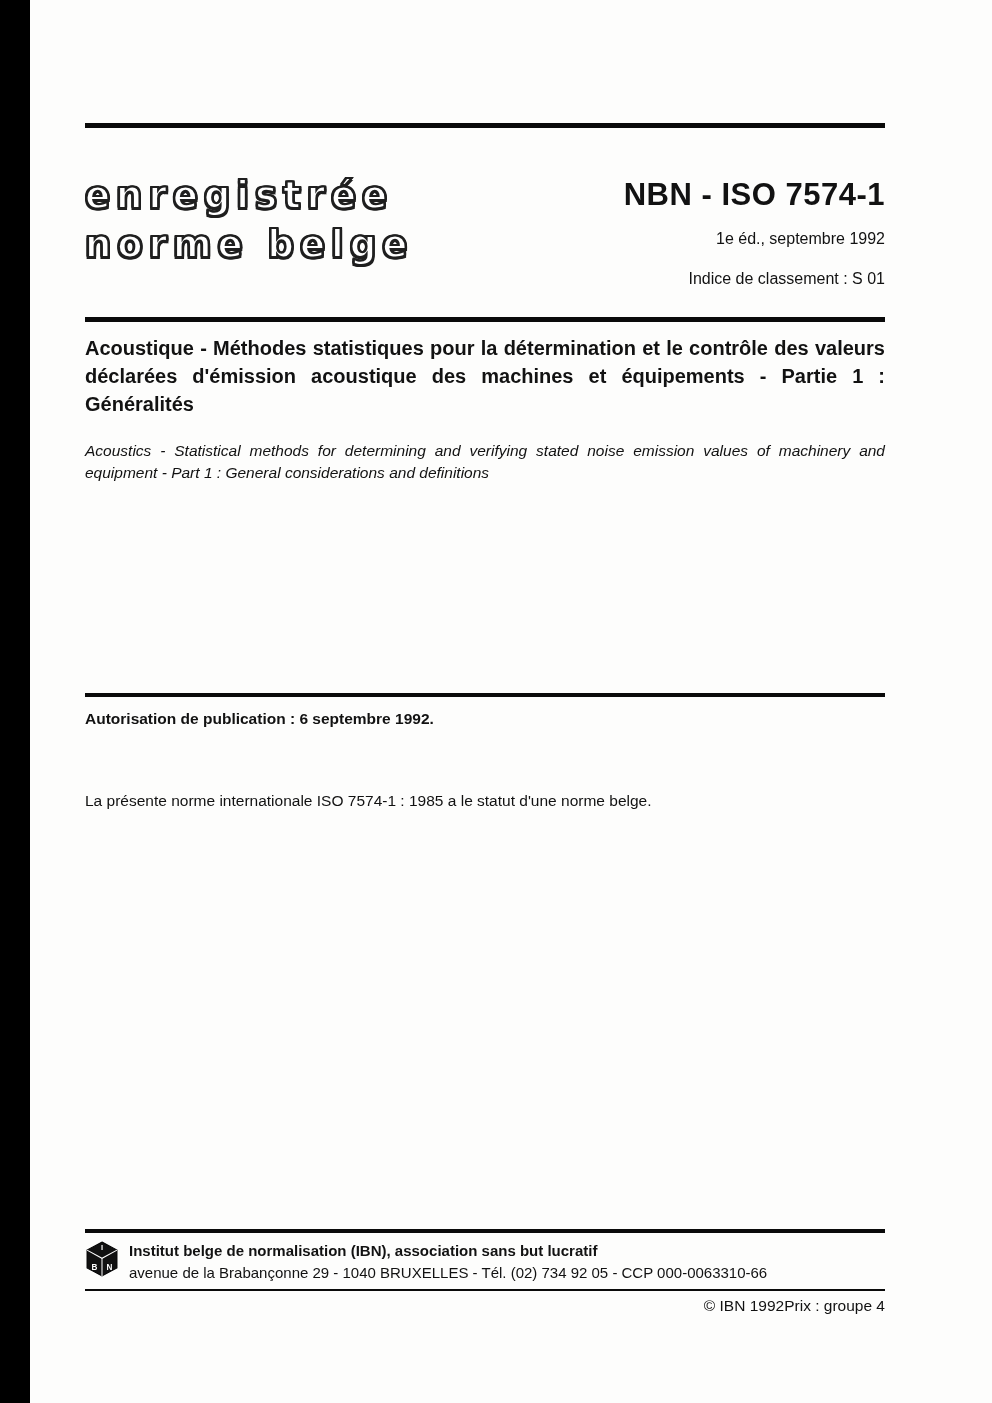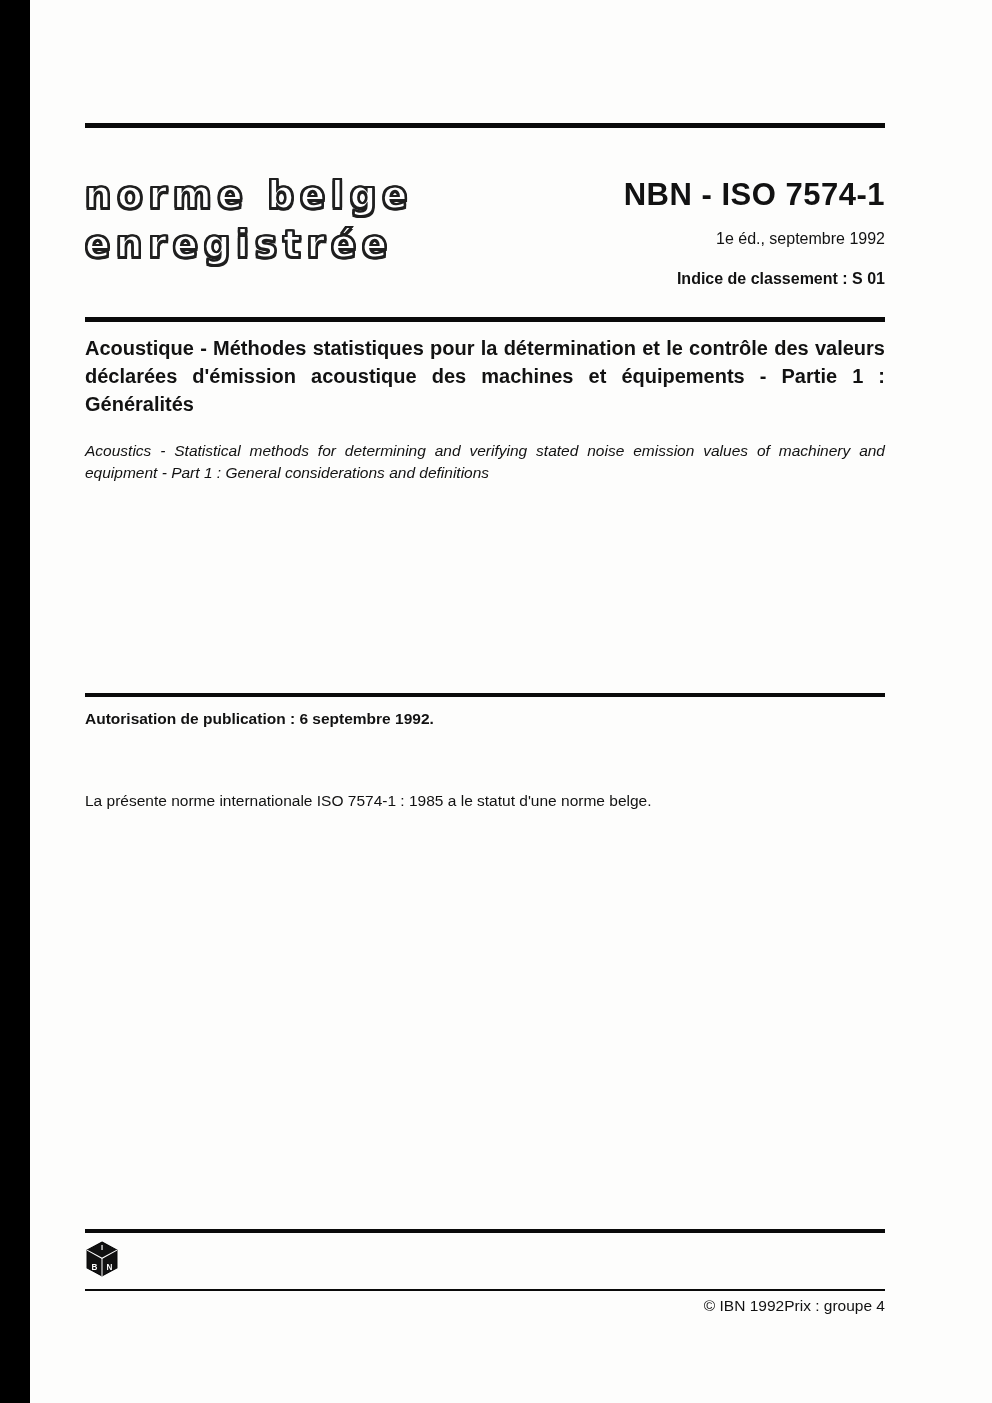--- a/index.html
+++ b/index.html
@@ -70,21 +70,21 @@
     letter-spacing: 0.5px;
     line-height: 1.1;
   }
   .doc-edition {
     margin-top: 18px;
     font-size: 16px;
   }
   .doc-classement {
     margin-top: 22px;
     font-size: 16px;
-    font-weight: bold;
+    font-weight: normal;
   }
 
   .title-fr {
     position: absolute;
     left: 85px;
     top: 334px;
     width: 800px;
     font-size: 20px;
     font-weight: bold;
     line-height: 1.4;
@@ -158,22 +158,22 @@
 </head>
 <body>
 
 <div class="page">
 
   <div class="left-bar"></div>
 
   <div class="rule rule1"></div>
 
   <div class="masthead-left">
+    <div>enregistrée</div>
     <div>norme belge</div>
-    <div>enregistrée</div>
   </div>
 
   <div class="masthead-right">
     <div class="doc-number">NBN - ISO 7574-1</div>
     <div class="doc-edition">1e éd., septembre 1992</div>
     <div class="doc-classement">Indice de classement : S 01</div>
   </div>
 
   <div class="rule rule2"></div>
 
@@ -192,20 +192,24 @@
 
   <div class="footer-org">
     <svg class="footer-logo" viewBox="0 0 100 108" xmlns="http://www.w3.org/2000/svg">
       <polygon points="50,4 94,28 94,80 50,104 6,80 6,28" fill="#111111" stroke="#000000" stroke-width="3"></polygon>
       <polyline points="6,28 50,52 94,28" fill="none" stroke="#ffffff" stroke-width="3"></polyline>
       <line x1="50" y1="52" x2="50" y2="104" stroke="#ffffff" stroke-width="3"></line>
       <text x="50" y="28" font-family="Liberation Sans, sans-serif" font-size="22" font-weight="bold" fill="#ffffff" text-anchor="middle">I</text>
       <text x="28" y="86" font-family="Liberation Sans, sans-serif" font-size="24" font-weight="bold" fill="#ffffff" text-anchor="middle">B</text>
       <text x="72" y="86" font-family="Liberation Sans, sans-serif" font-size="24" font-weight="bold" fill="#ffffff" text-anchor="middle">N</text>
     </svg>
+    <div class="footer-org-text">
+      <div class="footer-org-line1">Institut belge de normalisation (IBN), association sans but lucratif</div>
+      <div class="footer-org-line2">avenue de la Brabançonne 29  -  1040 BRUXELLES  -  Tél. (02) 734 92 05  -  CCP 000-0063310-66</div>
+    </div>
   </div>
 
   <div class="rule rule5"></div>
 
   <div class="footer-bottom">
     <span>© IBN 1992</span>
     <span>Prix : groupe 4</span>
   </div>
 
 </div>

